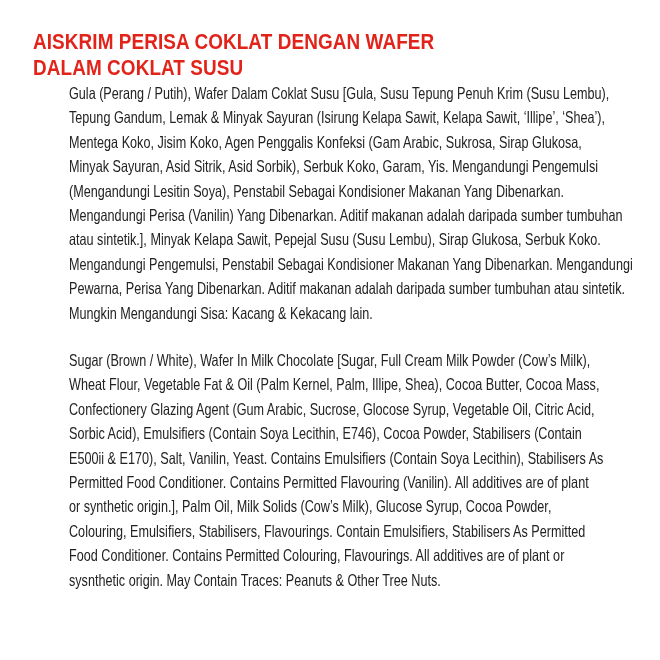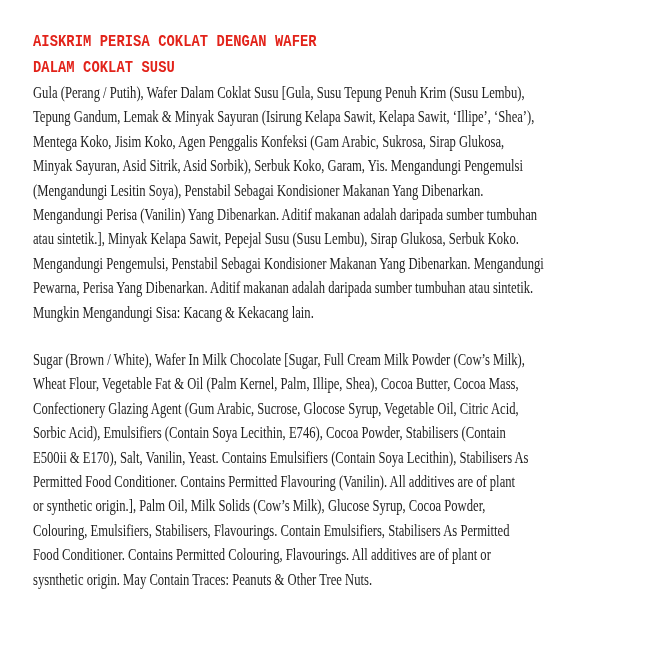--- a/index.html
+++ b/index.html
@@ -1,33 +1,34 @@
 <!DOCTYPE html>
 <html><head>
 <meta charset="utf-8">
 <style>
   html, body { margin:0; padding:0; background:#ffffff; }
   body { width:660px; height:660px; overflow:hidden; position:relative; }
   .section { position:absolute; left:33px; width:600px; }
   .heading {
     color:#e2231a;
-    font-family:Liberation Mono, monospace;
+    font-family:Liberation Sans, sans-serif;
     font-weight:bold;
-    font-size:16px;
+    font-size:22px;
     line-height:26px;
     letter-spacing:0.1px;
     transform-origin:0 0;
     white-space:nowrap;
   }
   .heading .hl { display:block; transform:scaleX(0.86); transform-origin:0 0; }
   .body-lines {
     color:#222222;
-    font-family:Liberation Serif, serif;
+    font-family:Liberation Sans, sans-serif;
     font-size:16.5px;
     line-height:24.4px;
+    margin-left:36px;
   }
   .body-lines .ln { display:block; white-space:nowrap; transform:scaleX(0.765); transform-origin:0 0; }
   #sec-ms { top:29px; }
   #sec-en { top:348px; }
 </style>
 </head>
 <body>
 
 <div class="section" id="sec-ms">
   <div class="heading">

